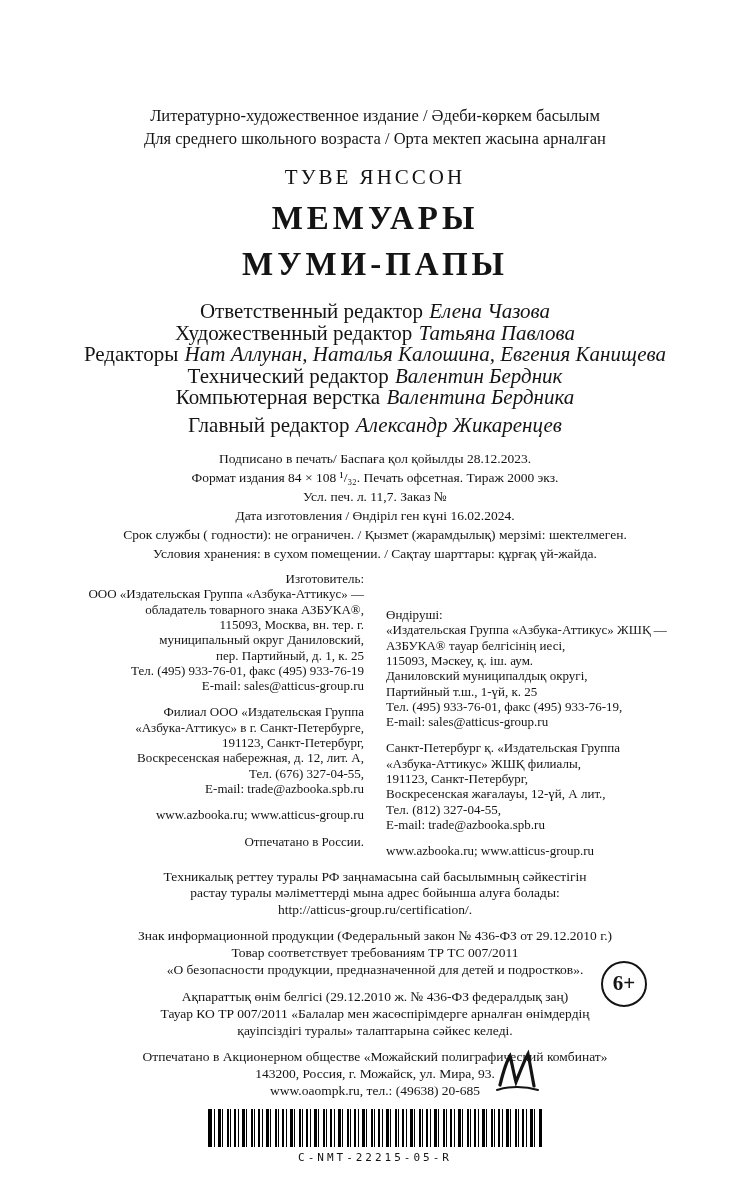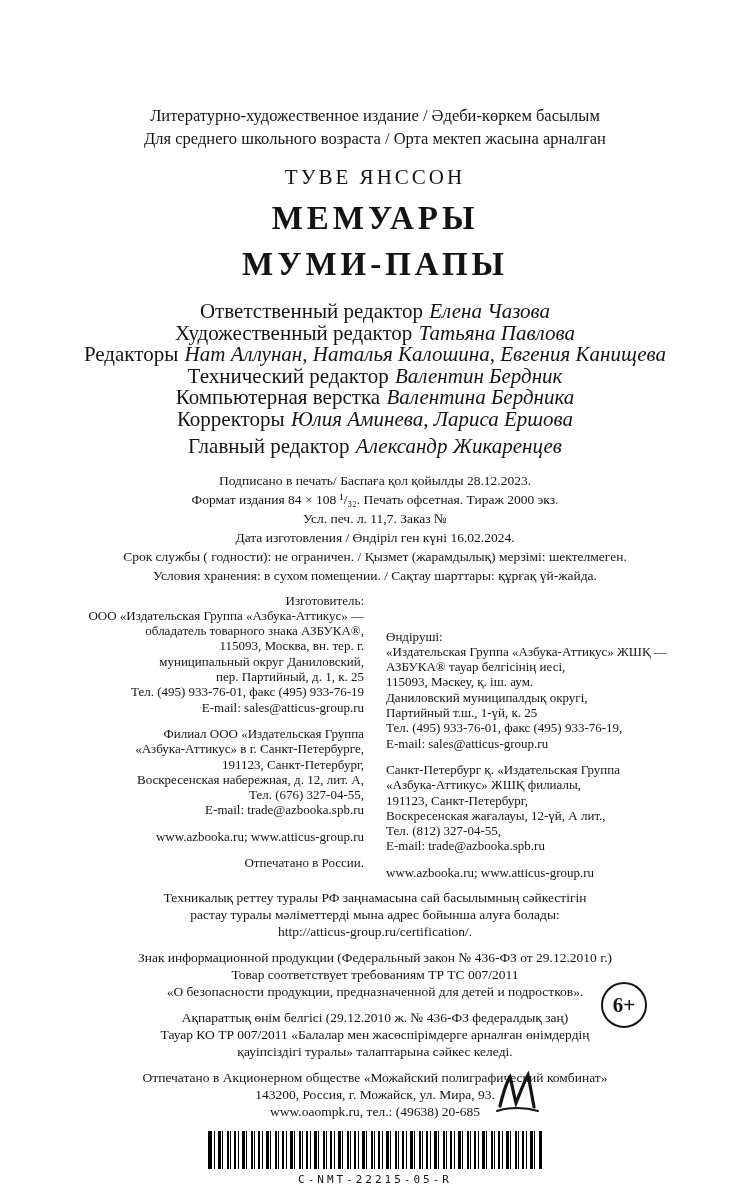--- a/index.html
+++ b/index.html
@@ -85,21 +85,20 @@
     <div>МЕМУАРЫ</div>
     <div>МУМИ-ПАПЫ</div>
   </div>
 
   <div class="credits center">
     <div class="credit"><span>Ответственный редактор</span><span class="nm">Елена Чазова</span></div>
     <div class="credit"><span>Художественный редактор</span><span class="nm">Татьяна Павлова</span></div>
     <div class="credit"><span>Редакторы</span><span class="nm">Нат Аллунан, Наталья Калошина, Евгения Канищева</span></div>
     <div class="credit"><span>Технический редактор</span><span class="nm">Валентин Бердник</span></div>
     <div class="credit"><span>Компьютерная верстка</span><span class="nm">Валентина Бердника</span></div>
-    <div class="credit"><span>Корректоры</span><span class="nm">Юлия Аминева, Лариса Ершова</span></div>
     <div class="credit chief"><span>Главный редактор</span><span class="nm">Александр Жикаренцев</span></div>
   </div>
 
   <div class="print pre center">Подписано в печать/ Баспаға қол қойылды 28.12.2023.
 Формат издания 84 × 108 ¹/₃₂. Печать офсетная. Тираж 2000 экз.
 Усл. печ. л. 11,7.  Заказ №
 Дата изготовления / Өндіріл ген күні 16.02.2024.
 Срок службы ( годности): не ограничен. / Қызмет (жарамдылық) мерзімі: шектелмеген.
 Условия хранения: в сухом помещении. / Сақтау шарттары: құрғақ үй-жайда.</div>
 

